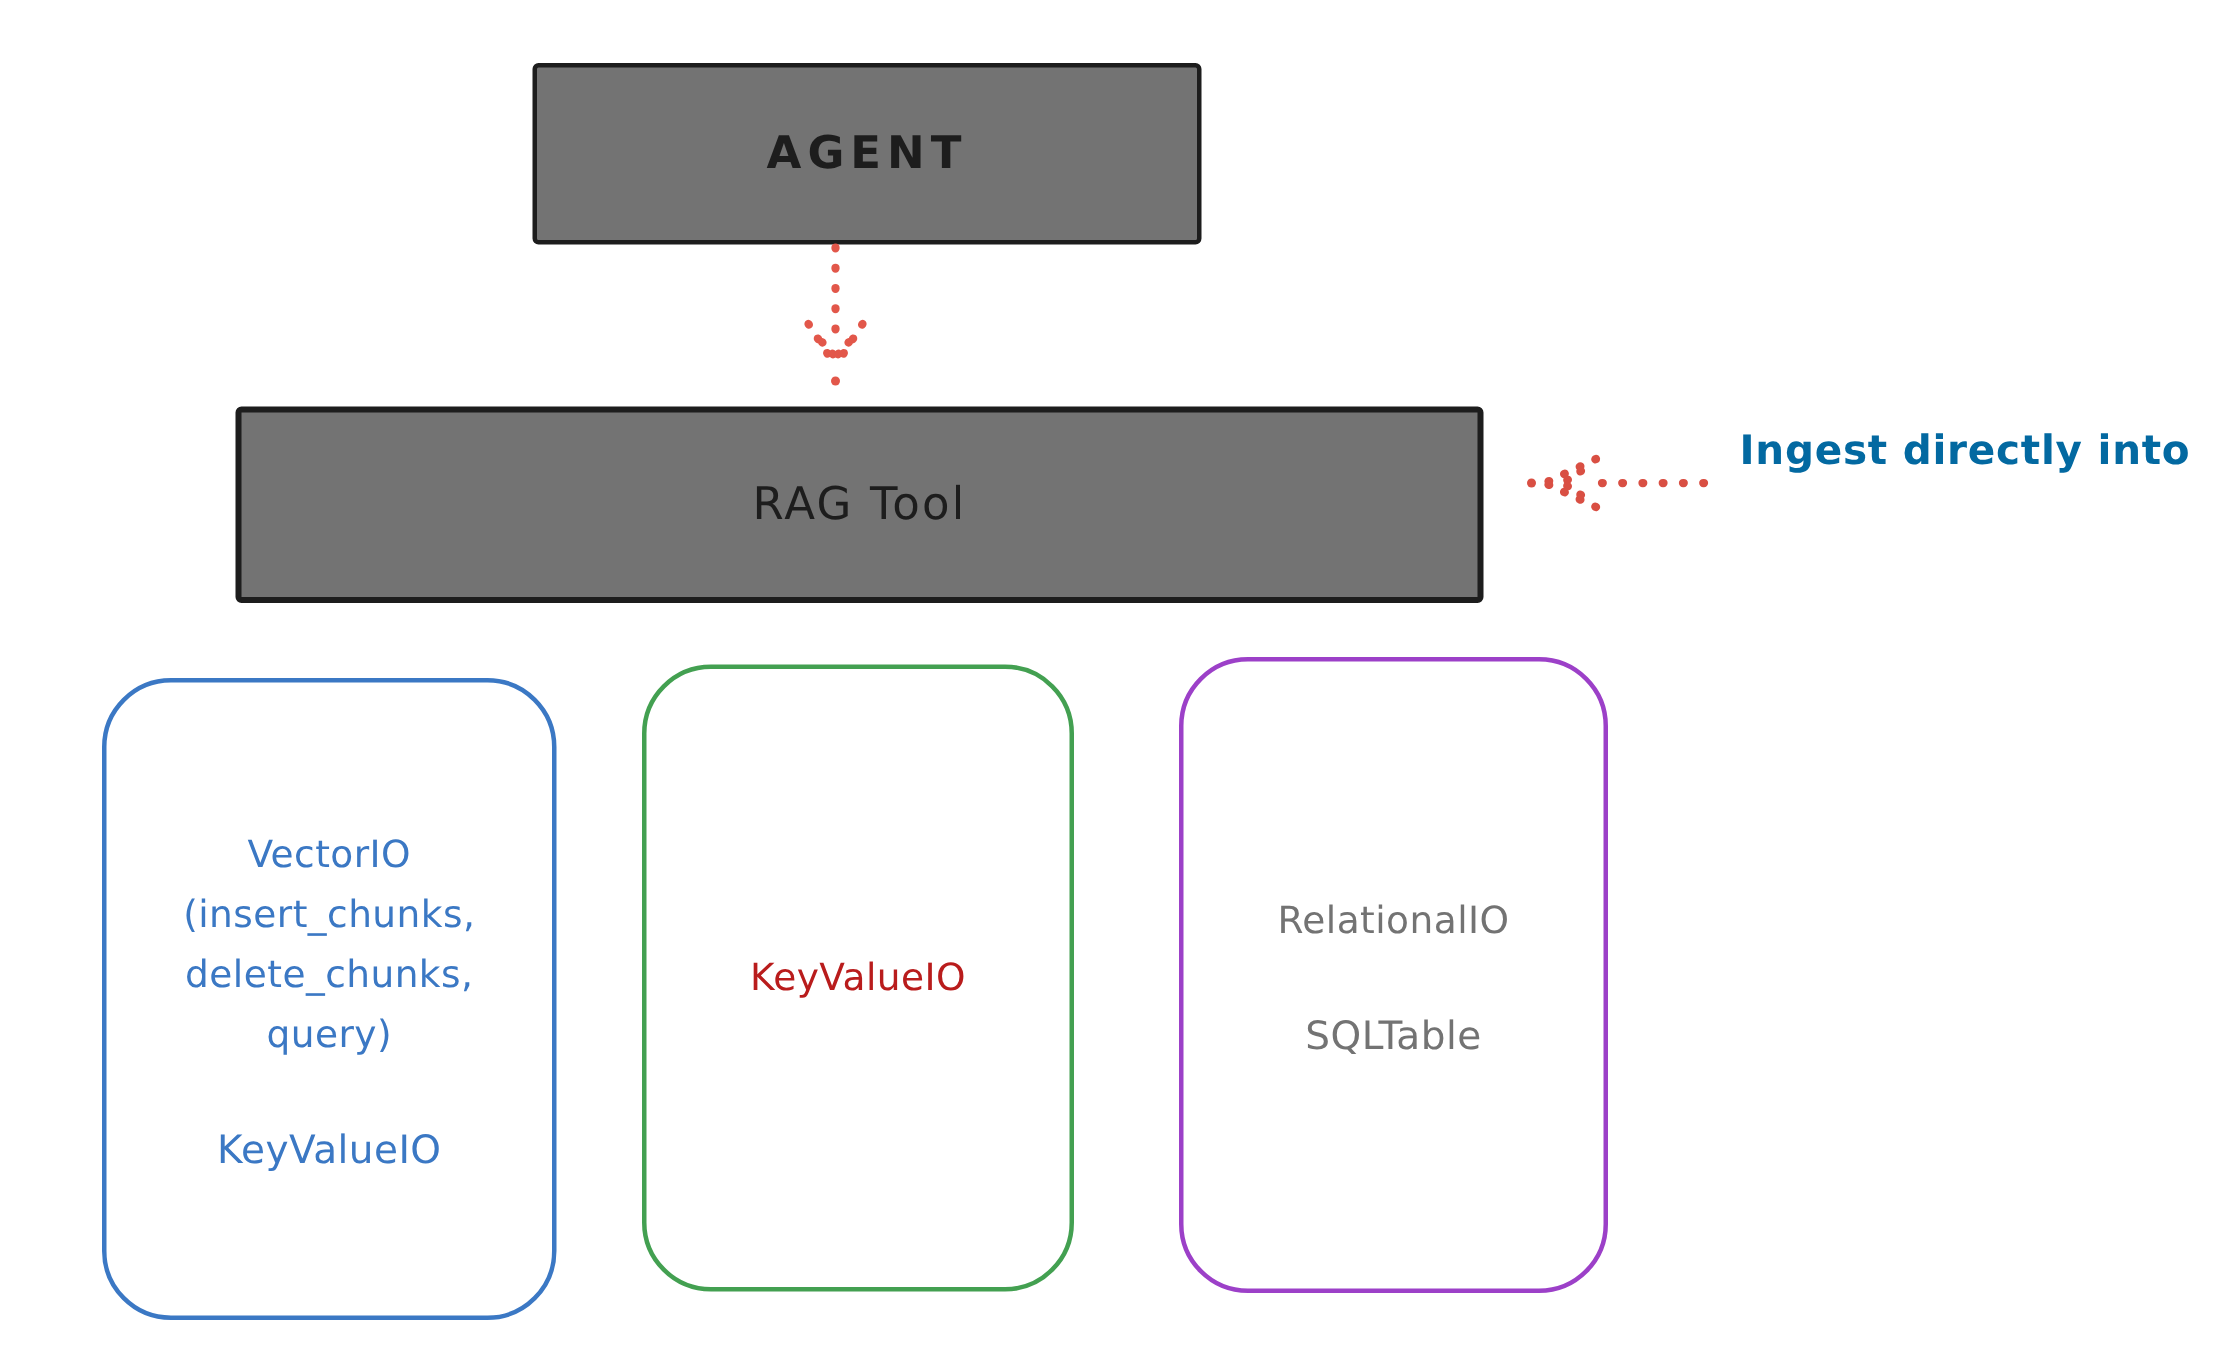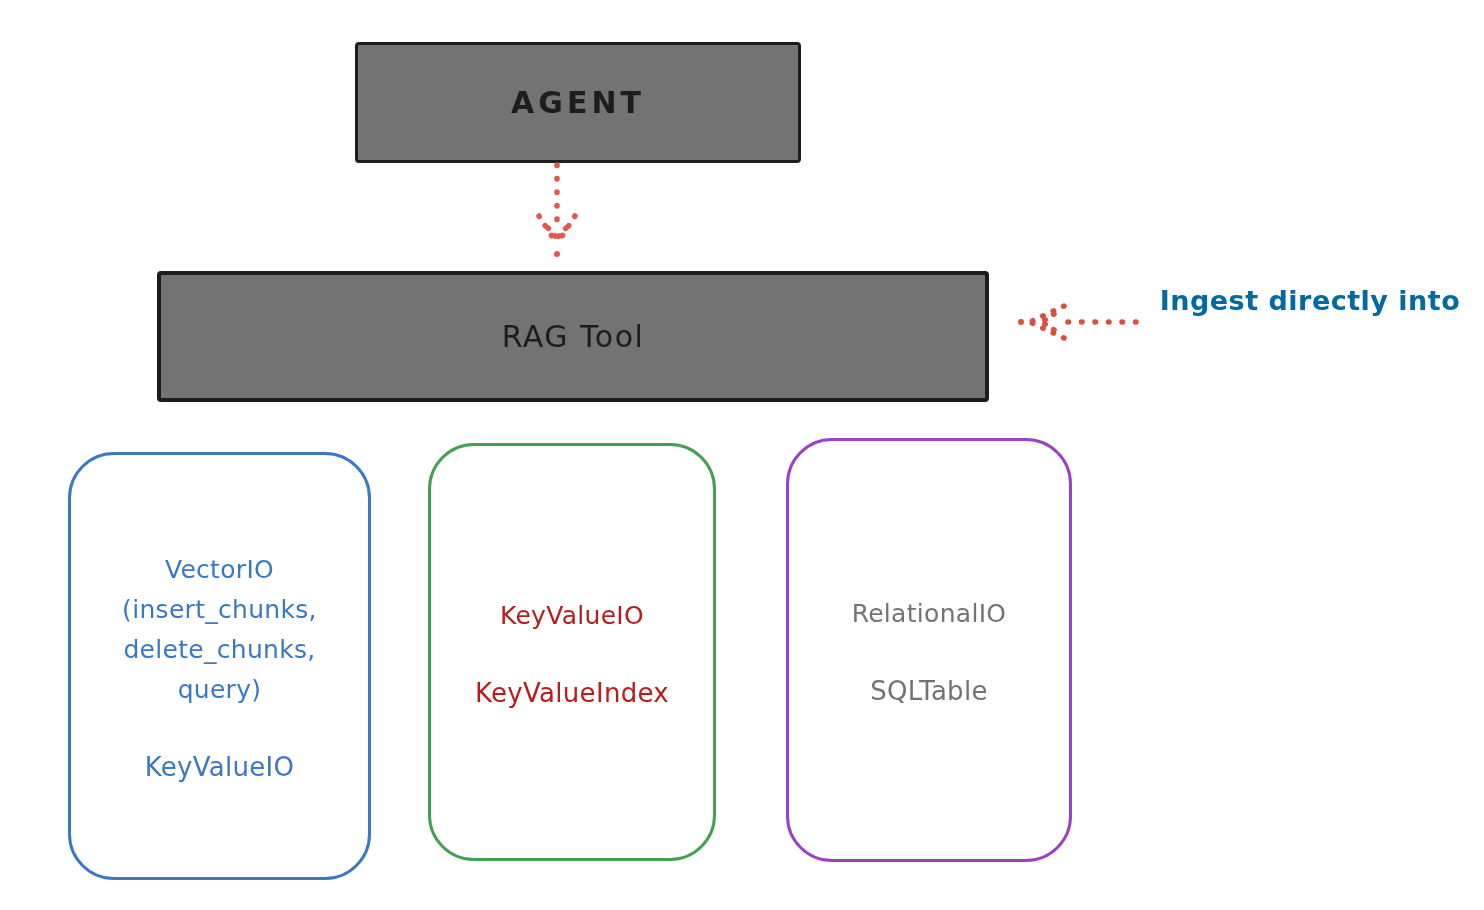--- a/index.html
+++ b/index.html
@@ -135,21 +135,20 @@
 delete_chunks,
 query)</div>
     </div>
     <div class="backend-index">KeyValueIO</div>
   </div>
 
   <div class="backend backend-1" style="border-color: rgb(67, 160, 81); color: #b91c1c;">
     <div class="backend-text">
       <div class="backend-title">KeyValueIO</div>
     </div>
-    <div class="backend-index">KeyValueIndex</div>
   </div>
 
   <div class="backend backend-2" style="border-color: rgb(156, 64, 200); color: #737373;">
     <div class="backend-text">
       <div class="backend-title">RelationalIO</div>
     </div>
     <div class="backend-index">SQLTable</div>
   </div>
 
 </div>

